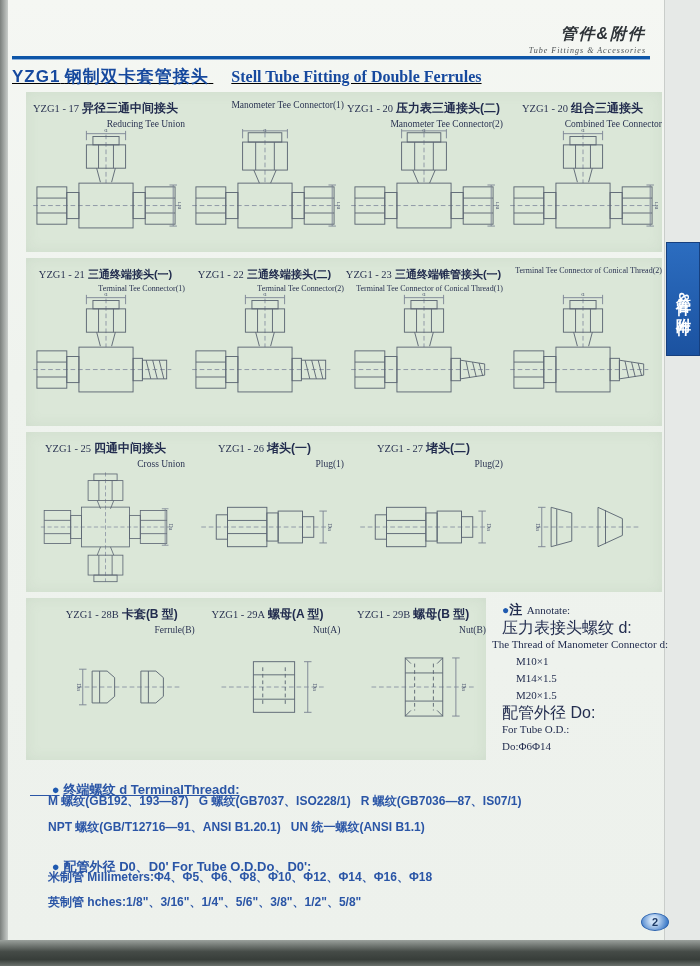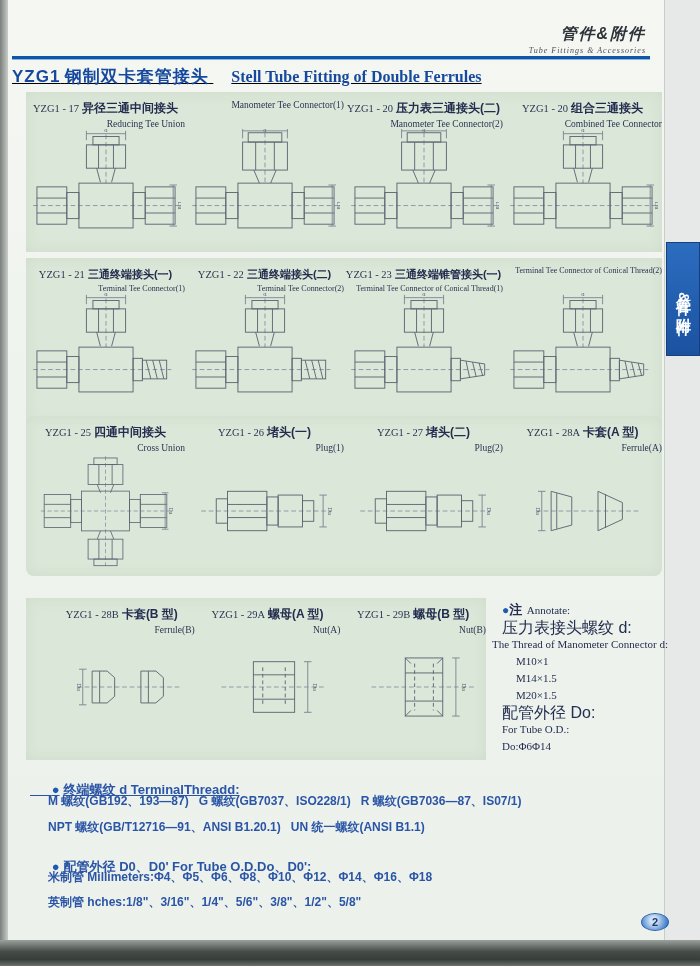--- a/index.html
+++ b/index.html
@@ -270,37 +270,33 @@
         <use href="#sym-tee-conical"></use>
           <text class="dim" x="80" y="3">d</text>
         </svg>
       <svg class="diag" width="150" height="112" viewBox="0 0 160 120">
         <use href="#sym-tee-conical"></use>
           <text class="dim" x="80" y="3">d</text>
         </svg>
     </div>
   </div>
 
-  <div class="row" style="top:416px;height:160px;border-radius:8px;">
+  <div class="row" style="top:432px;height:160px;">
     <div class="labels">
       <div class="lab">
         <div><span class="code">YZG1 - 25</span><span class="cn">四通中间接头</span></div>
         <div class="en">Cross Union</div>
         </div>
       <div class="lab">
         <div><span class="code">YZG1 - 26</span><span class="cn">堵头(一)</span></div>
         <div class="en">Plug(1)</div>
         </div>
       <div class="lab">
         <div><span class="code">YZG1 - 27</span><span class="cn">堵头(二)</span></div>
         <div class="en">Plug(2)</div>
-        </div>
-      <div class="lab">
-        <div><span class="code">YZG1 - 28A</span><span class="cn">卡套(A 型)</span></div>
-        <div class="en">Ferrule(A)</div>
         </div>
     </div>
     <div class="diagrams">
       <svg class="diag" width="135" height="116" viewBox="0 0 160 140">
         <use href="#sym-cross"></use>
           <text class="dim" transform="rotate(90 157 70)" x="157" y="70">Da</text>
         </svg>
       <svg class="diag" width="150" height="104" viewBox="0 0 160 110">
         <use href="#sym-plug"></use>
           <text class="dim" transform="rotate(90 147 55)" x="147" y="55">Da</text>

